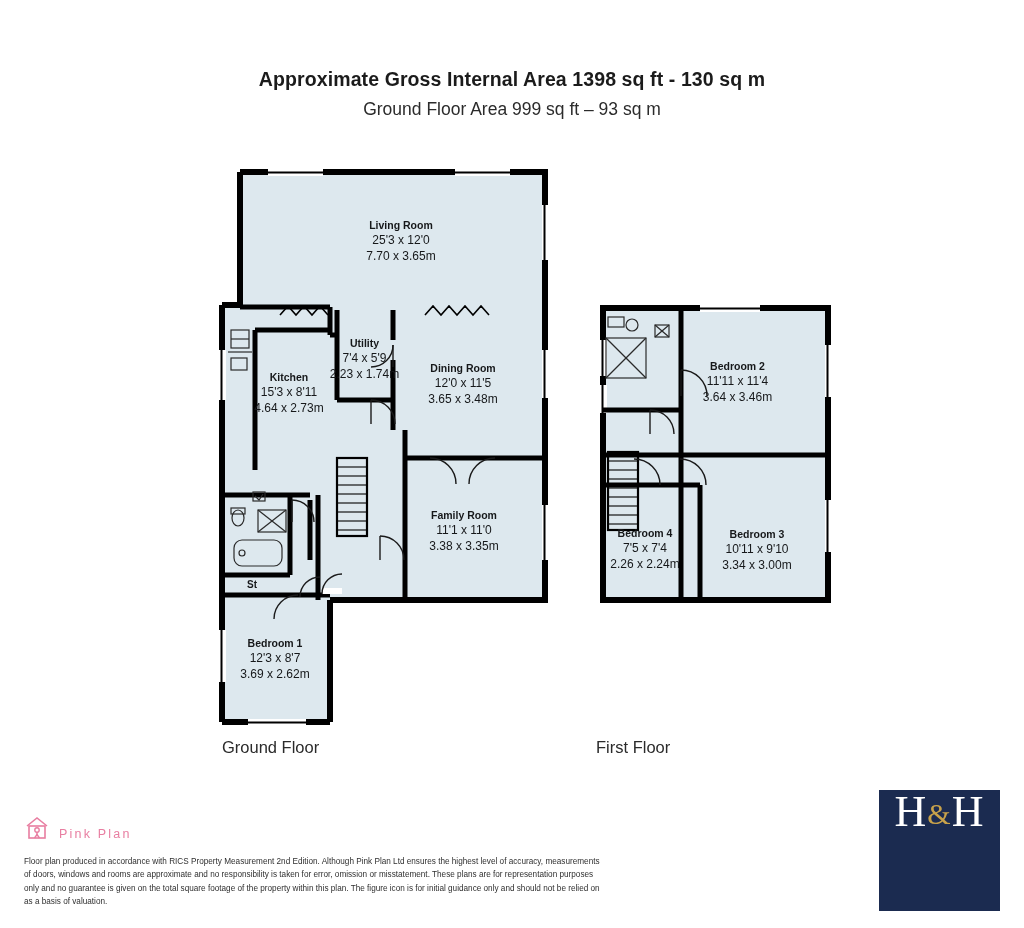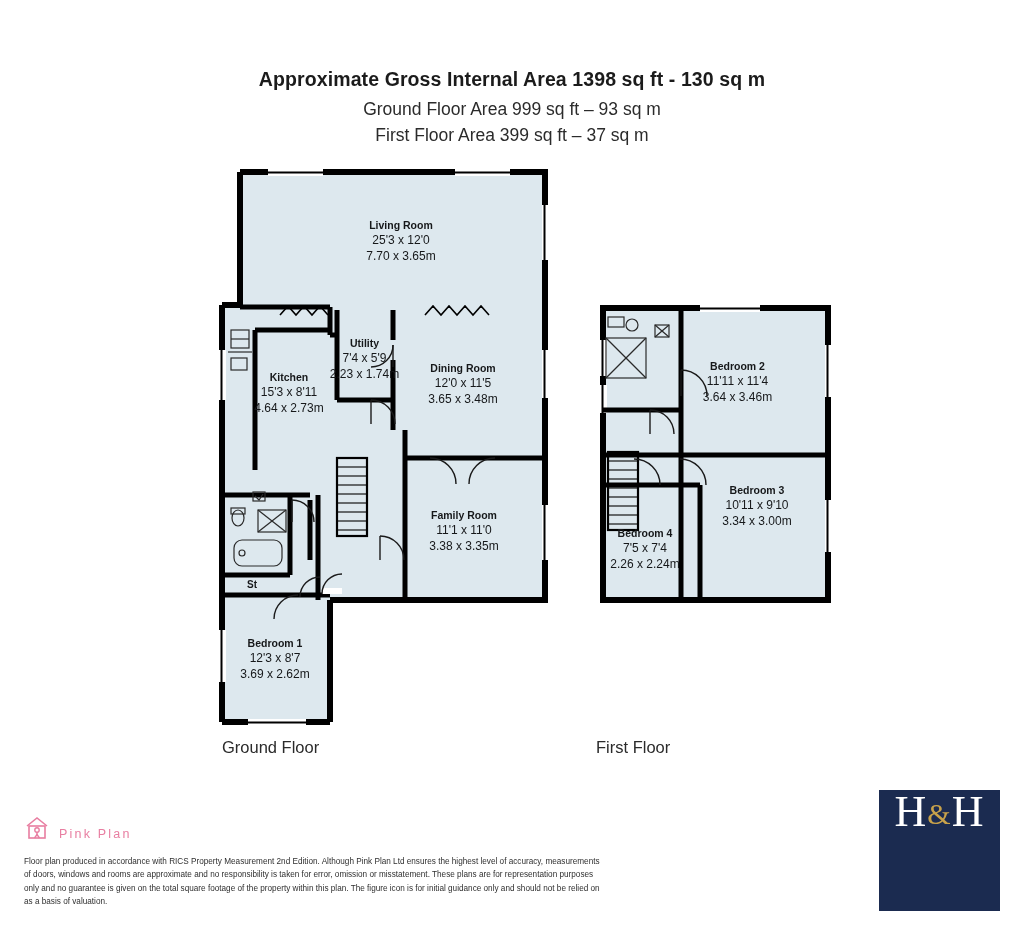--- a/index.html
+++ b/index.html
@@ -121,21 +121,20 @@
   #hh-logo .amp { color: #c8a24a; font-size: 30px; vertical-align: 2px; }
 </style>
 </head>
 <body>
 
 <div id="page">
 
   <div class="title-block">
     <div class="title-main">Approximate Gross Internal Area 1398 sq ft - 130 sq m</div>
     <div class="title-sub">Ground Floor Area 999 sq ft – 93 sq m</div>
-    <div class="title-sub title-sub2">First Floor Area 399 sq ft – 37 sq m</div>
   </div>
 
   <svg id="plan" viewBox="0 0 1024 928">
 
     <g>
 
       <g>
 
         <path d="M240,172 L545,172 L545,310 L240,310 Z" fill="#dde8ee"></path>
 
@@ -383,21 +382,21 @@
   </div>
 
   <div class="small-label" style="left:247px; top:579px;">St</div>
 
   <div class="room-label" style="left:680px; top:360px; width:115px;">
     <span class="rname">Bedroom 2</span>
     <span class="rdim">11'11 x 11'4</span>
     <span class="rdim">3.64 x 3.46m</span>
   </div>
 
-  <div class="room-label" style="left:702px; top:484px; width:110px;">
+  <div class="room-label" style="left:702px; top:528px; width:110px;">
     <span class="rname">Bedroom 3</span>
     <span class="rdim">10'11 x 9'10</span>
     <span class="rdim">3.34 x 3.00m</span>
   </div>
 
   <div class="room-label" style="left:595px; top:527px; width:100px;">
     <span class="rname">Bedroom 4</span>
     <span class="rdim">7'5 x 7'4</span>
     <span class="rdim">2.26 x 2.24m</span>
   </div>

